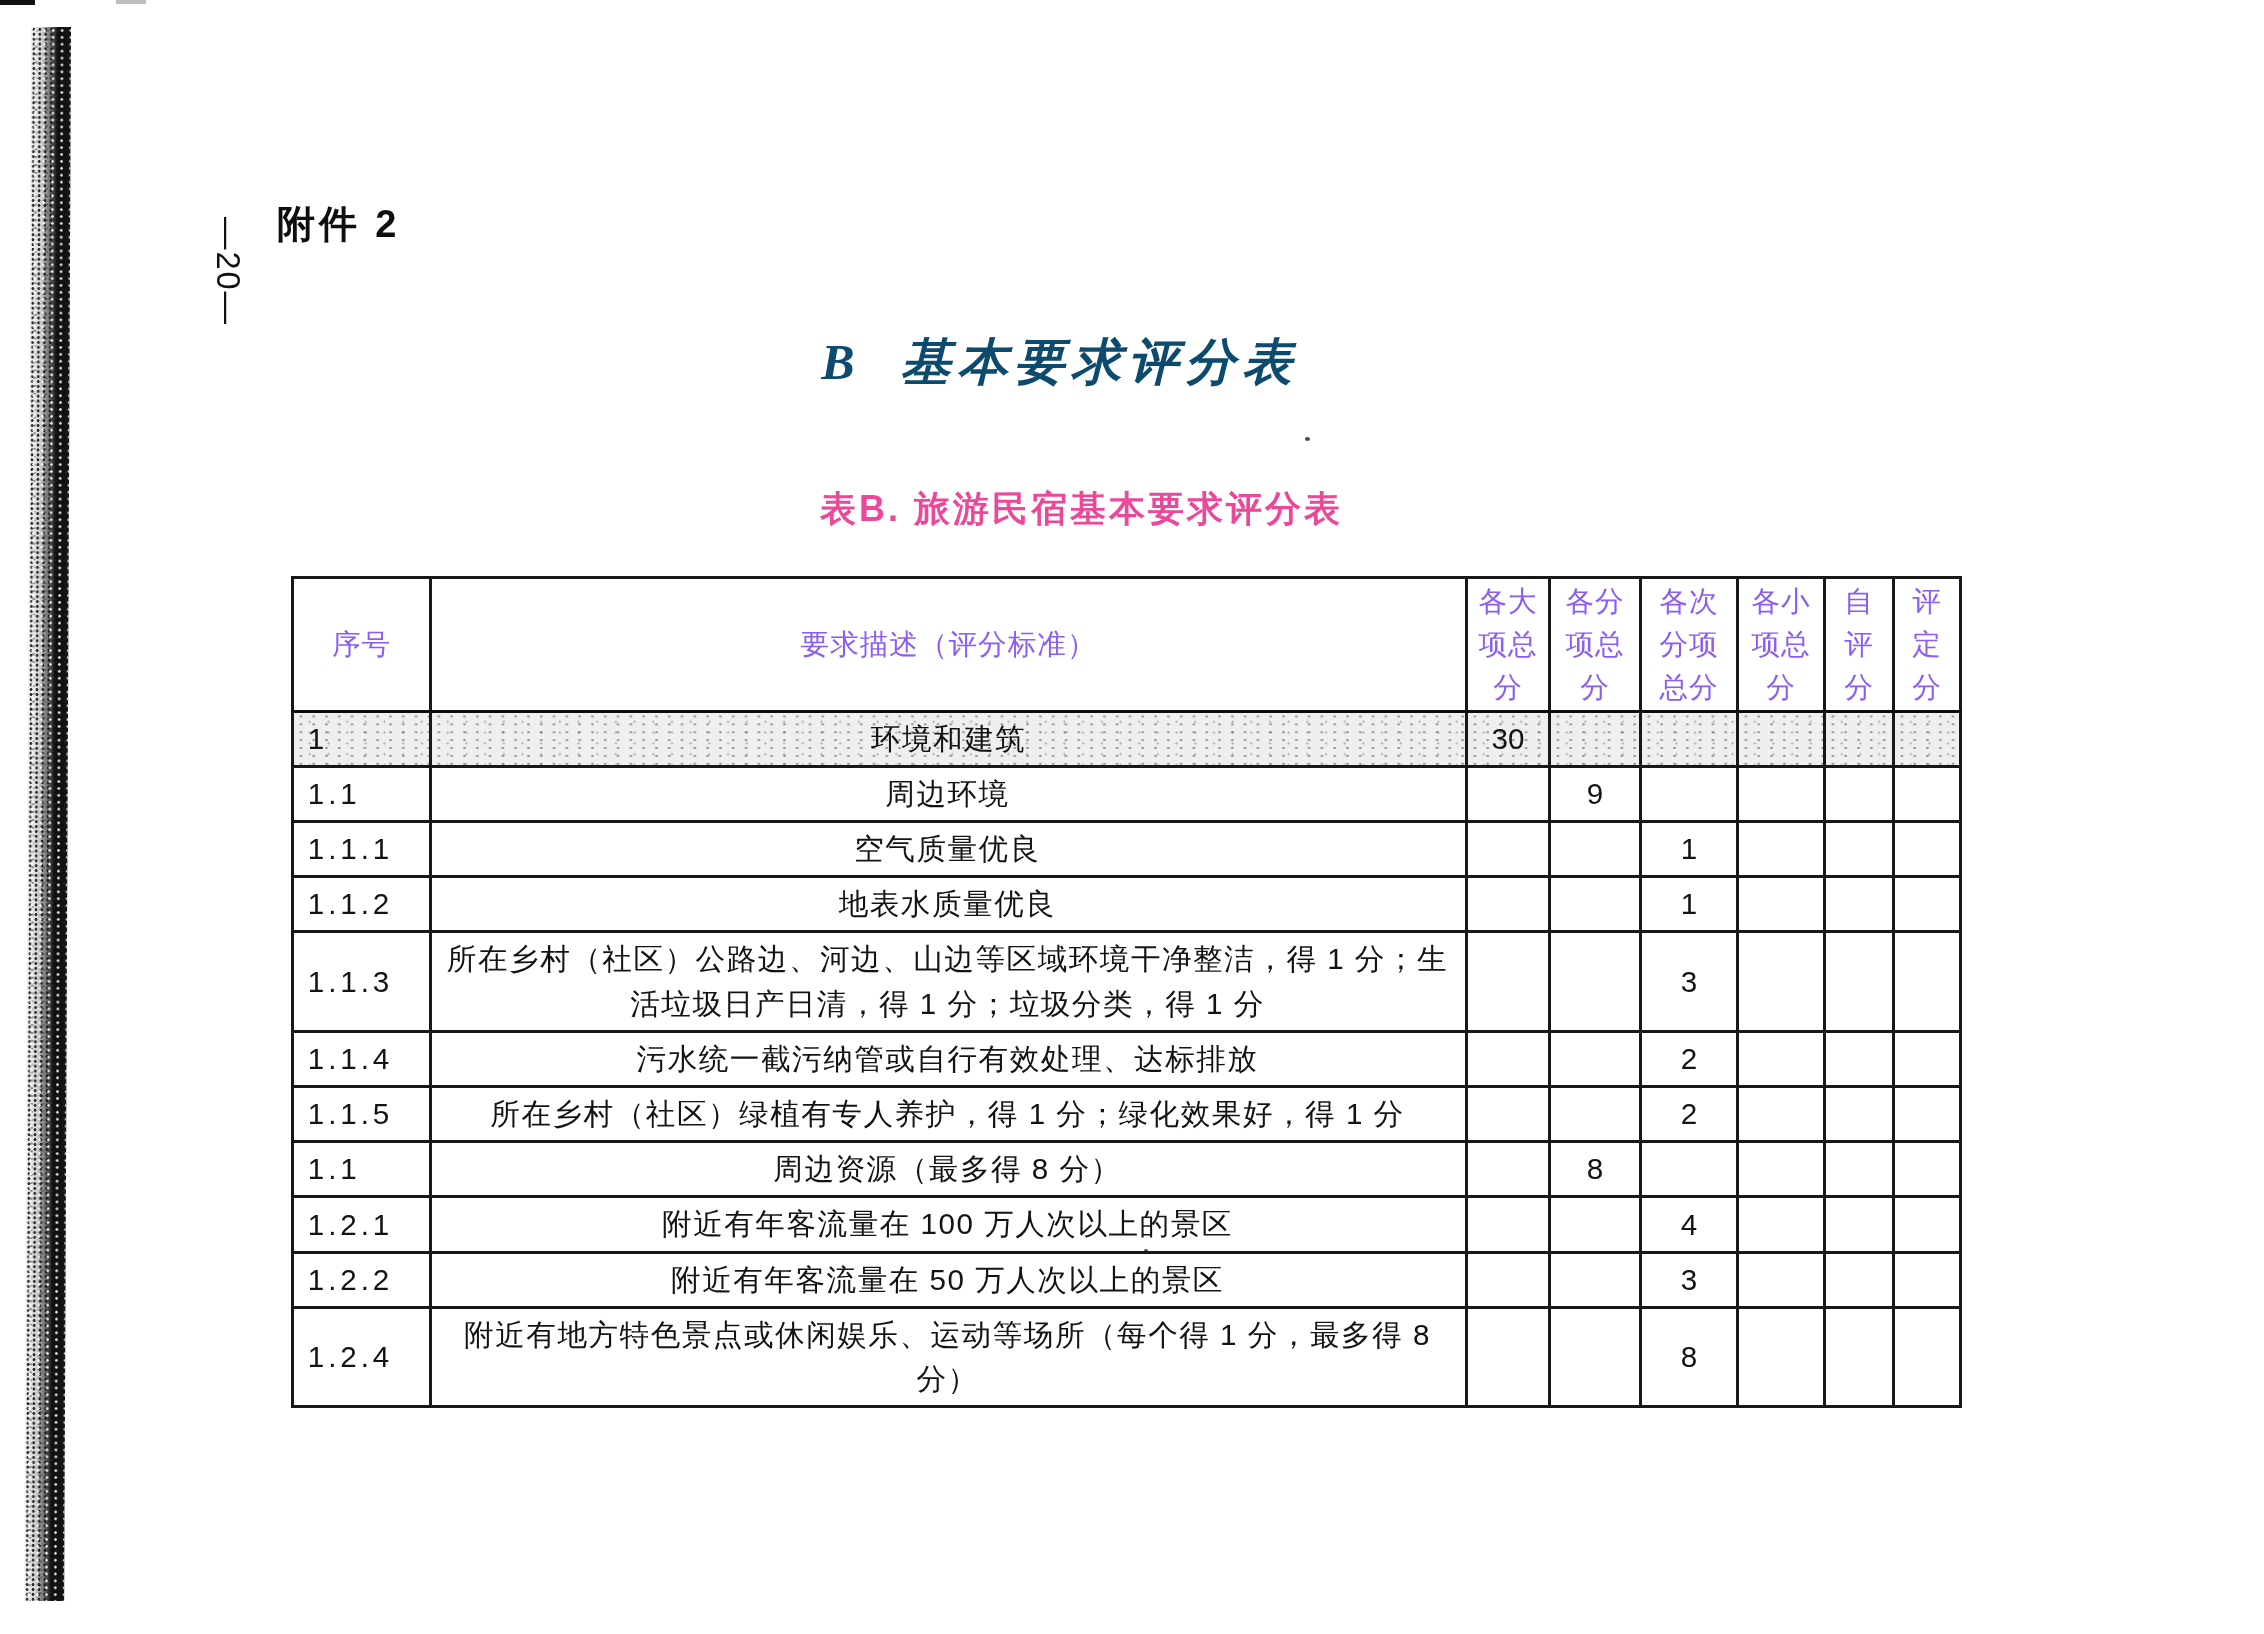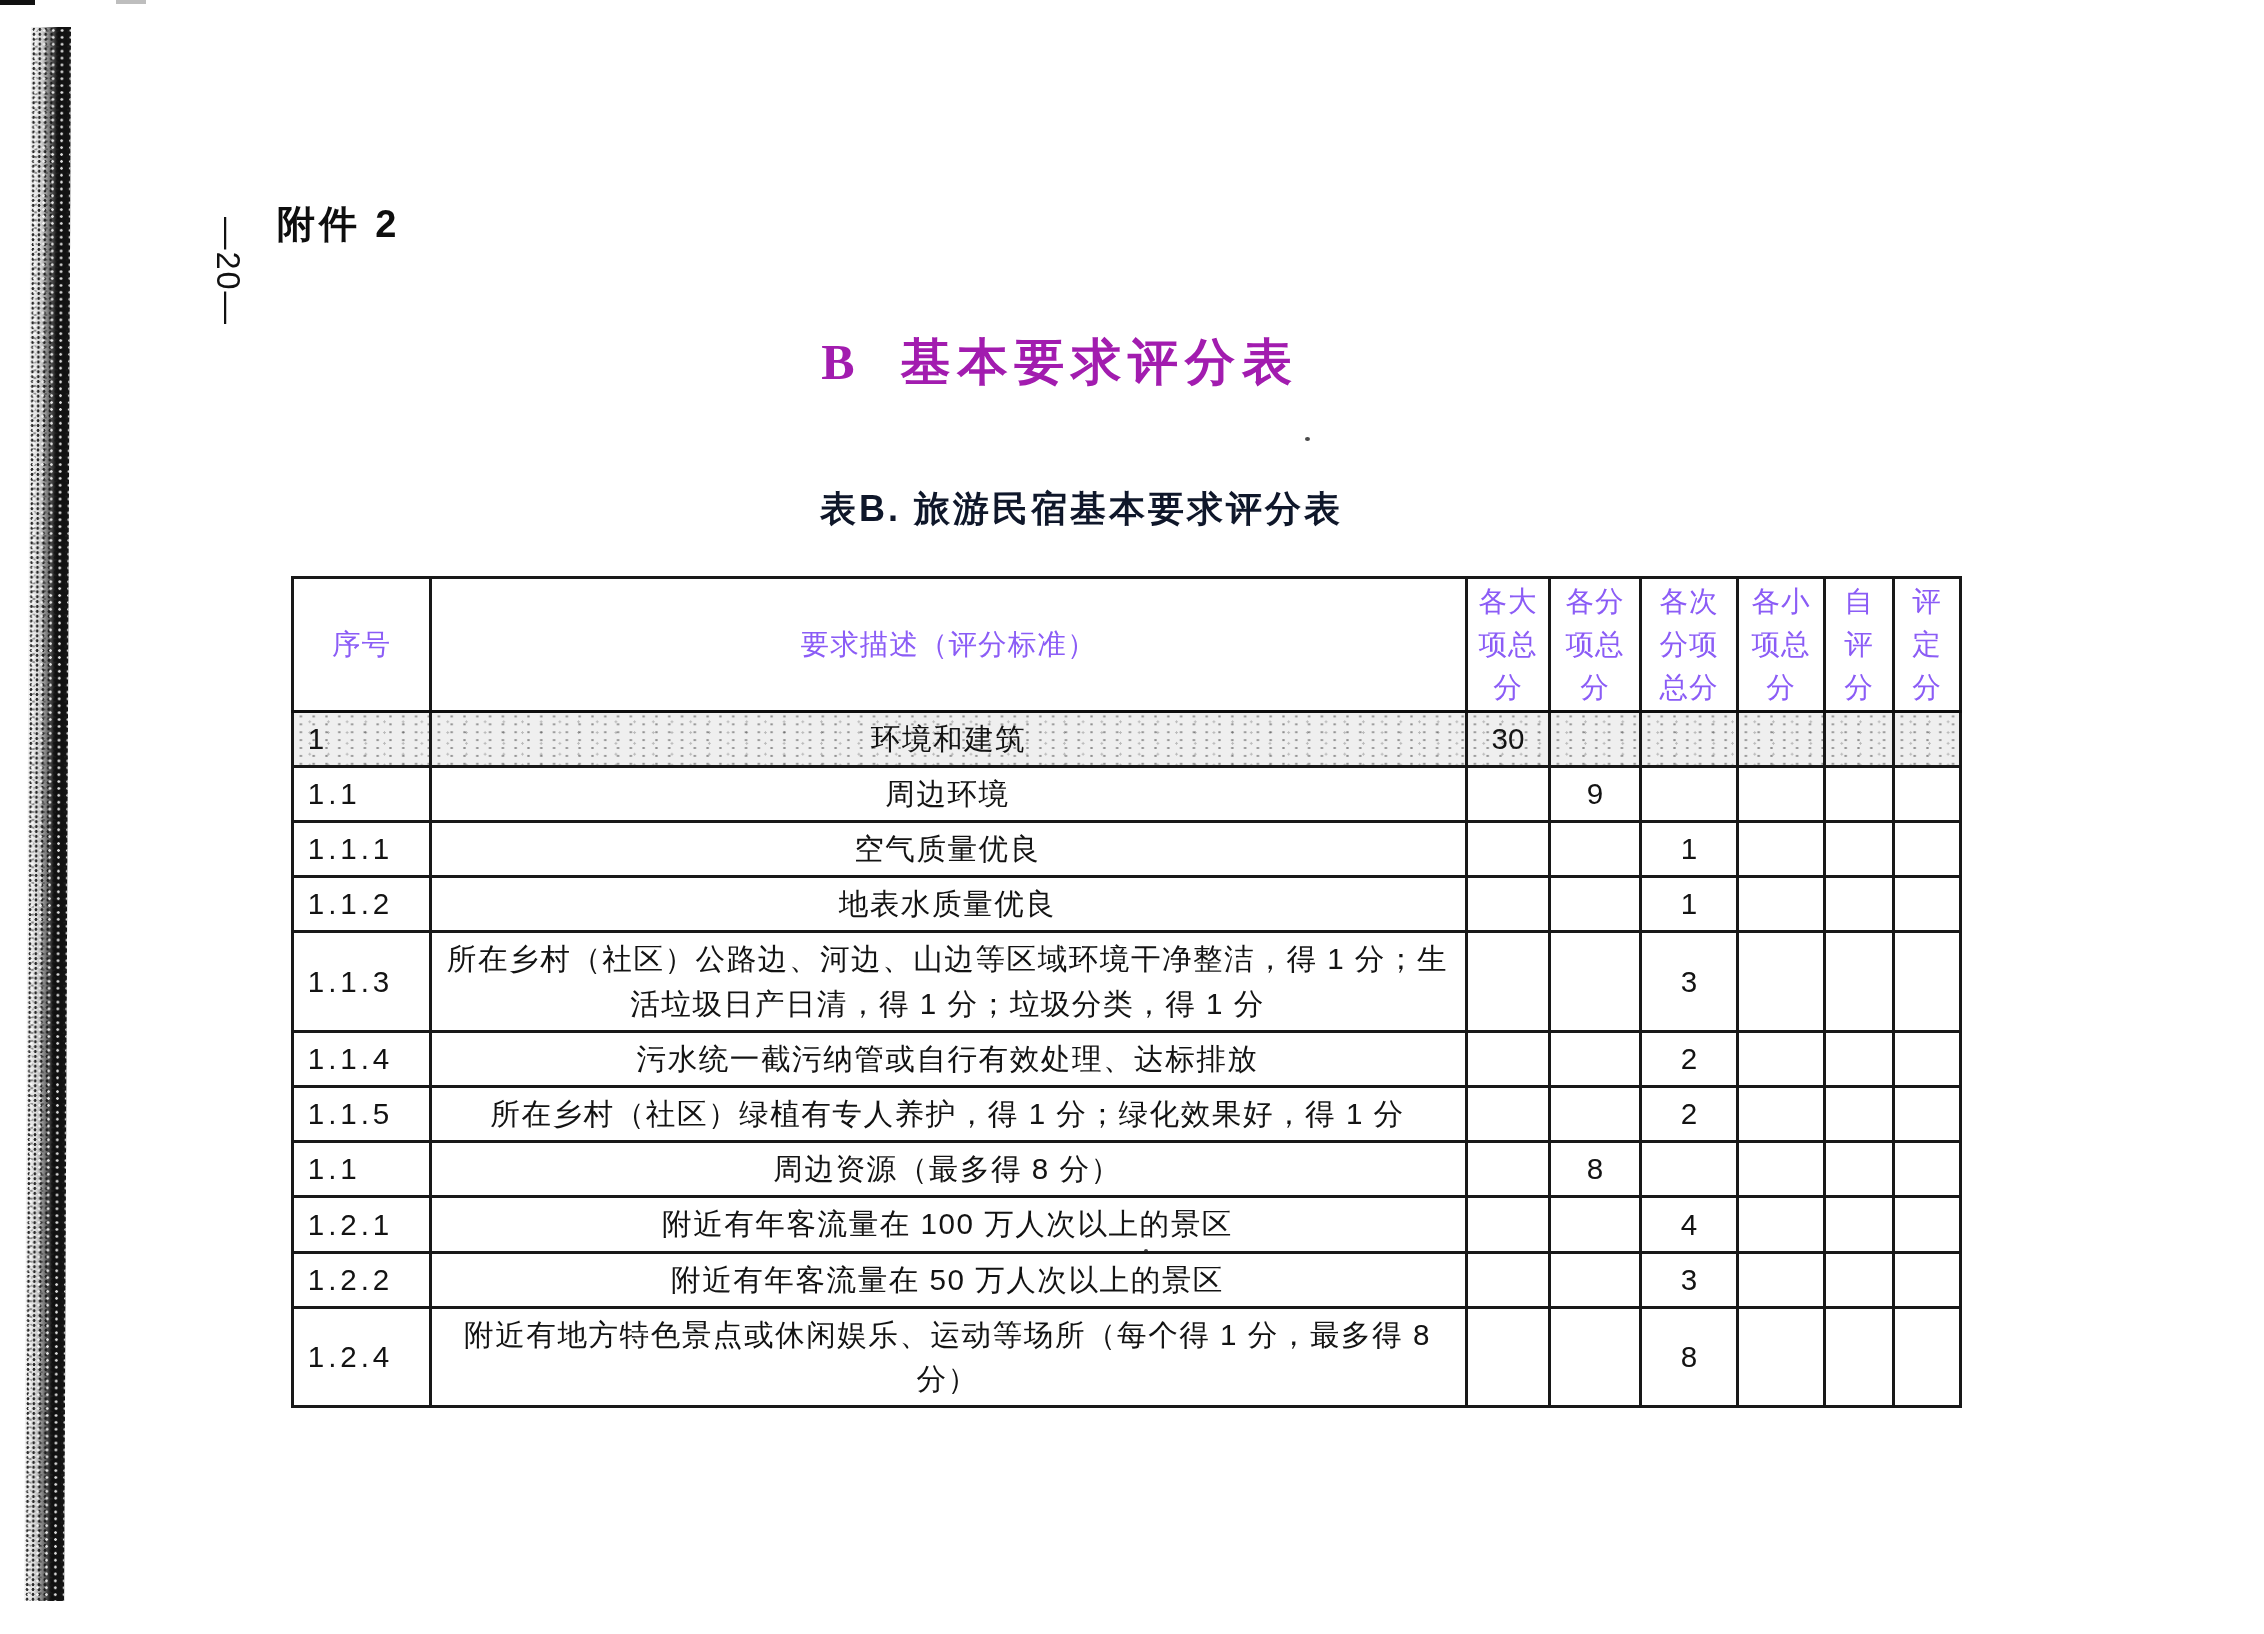--- a/index.html
+++ b/index.html
@@ -36,25 +36,25 @@
     white-space:nowrap; color:#111;
   }
 
   .attachment {
     position:absolute; left:277px; top:199px;
     font-size:38px; font-weight:600; letter-spacing:3.9px; color:#0e0e0e;
   }
   .doc-title {
     position:absolute; left:0; top:329px; width:2120px; text-align:center;
     font-family:"Liberation Serif","DejaVu Serif",serif;
-    font-size:50px; font-weight:700; letter-spacing:6.9px; word-spacing:19.7px; color:#a21caf;
+    font-size:50px; font-weight:700; letter-spacing:6.9px; word-spacing:19.7px; color:#0c4a6e;font-style:italic;
   }
   .doc-subtitle {
     position:absolute; left:0; top:485px; width:2163px; text-align:center;
-    font-size:36px; font-weight:600; letter-spacing:3px; color:#0f172a;
+    font-size:36px; font-weight:600; letter-spacing:3px; color:#ec4899;
   }
 
   
   table.score {
     position:absolute; left:291px; top:576px; width:1667px;
     border-collapse:collapse; table-layout:fixed;
     border:3.9px solid #0d0d0d;
   }
   table.score th, table.score td {
     border:3px solid #181818; vertical-align:middle; overflow:hidden;

